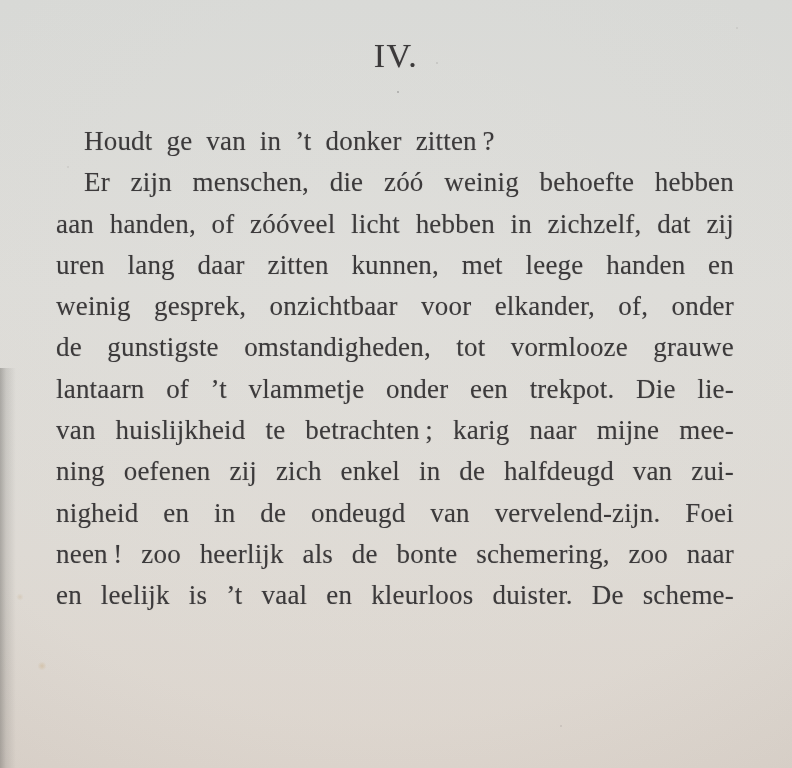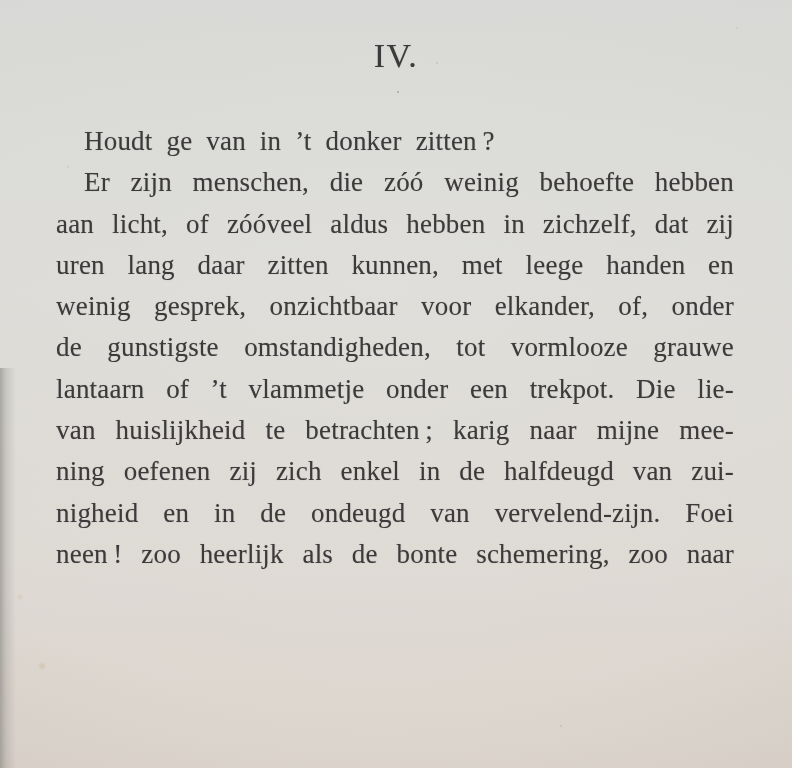--- a/index.html
+++ b/index.html
@@ -85,24 +85,25 @@
 </head>
 <body>
 
 <div class="page">
 
   <h1 class="heading">IV.</h1>
 
   <main class="text-block">
     <p class="line indent no-just">Houdt ge van in ’t donker zitten ?</p>
     <p class="line indent">Er zijn menschen, die zóó weinig behoefte hebben</p>
-    <p class="line">aan licht, of zóóveel aldus hebben in zichzelf, dat zij</p>
+    <p class="line">aan handen, of zóóveel licht hebben in zichzelf, dat zij</p>
     <p class="line">uren lang daar zitten kunnen, met leege handen en</p>
     <p class="line">weinig gesprek, onzichtbaar voor elkander, of, onder</p>
     <p class="line">de gunstigste omstandigheden, tot vormlooze grauwe</p>
     <p class="line">lantaarn of ’t vlammetje onder een trekpot. Die lie-</p>
     <p class="line">van huislijkheid te betrachten ; karig naar mijne mee-</p>
     <p class="line">ning oefenen zij zich enkel in de halfdeugd van zui-</p>
     <p class="line">nigheid en in de ondeugd van vervelend-zijn. Foei</p>
     <p class="line">neen ! zoo heerlijk als de bonte schemering, zoo naar</p>
+    <p class="line">en leelijk is ’t vaal en kleurloos duister. De scheme-</p>
   </main>
 
 </div>
 
 </body></html>

